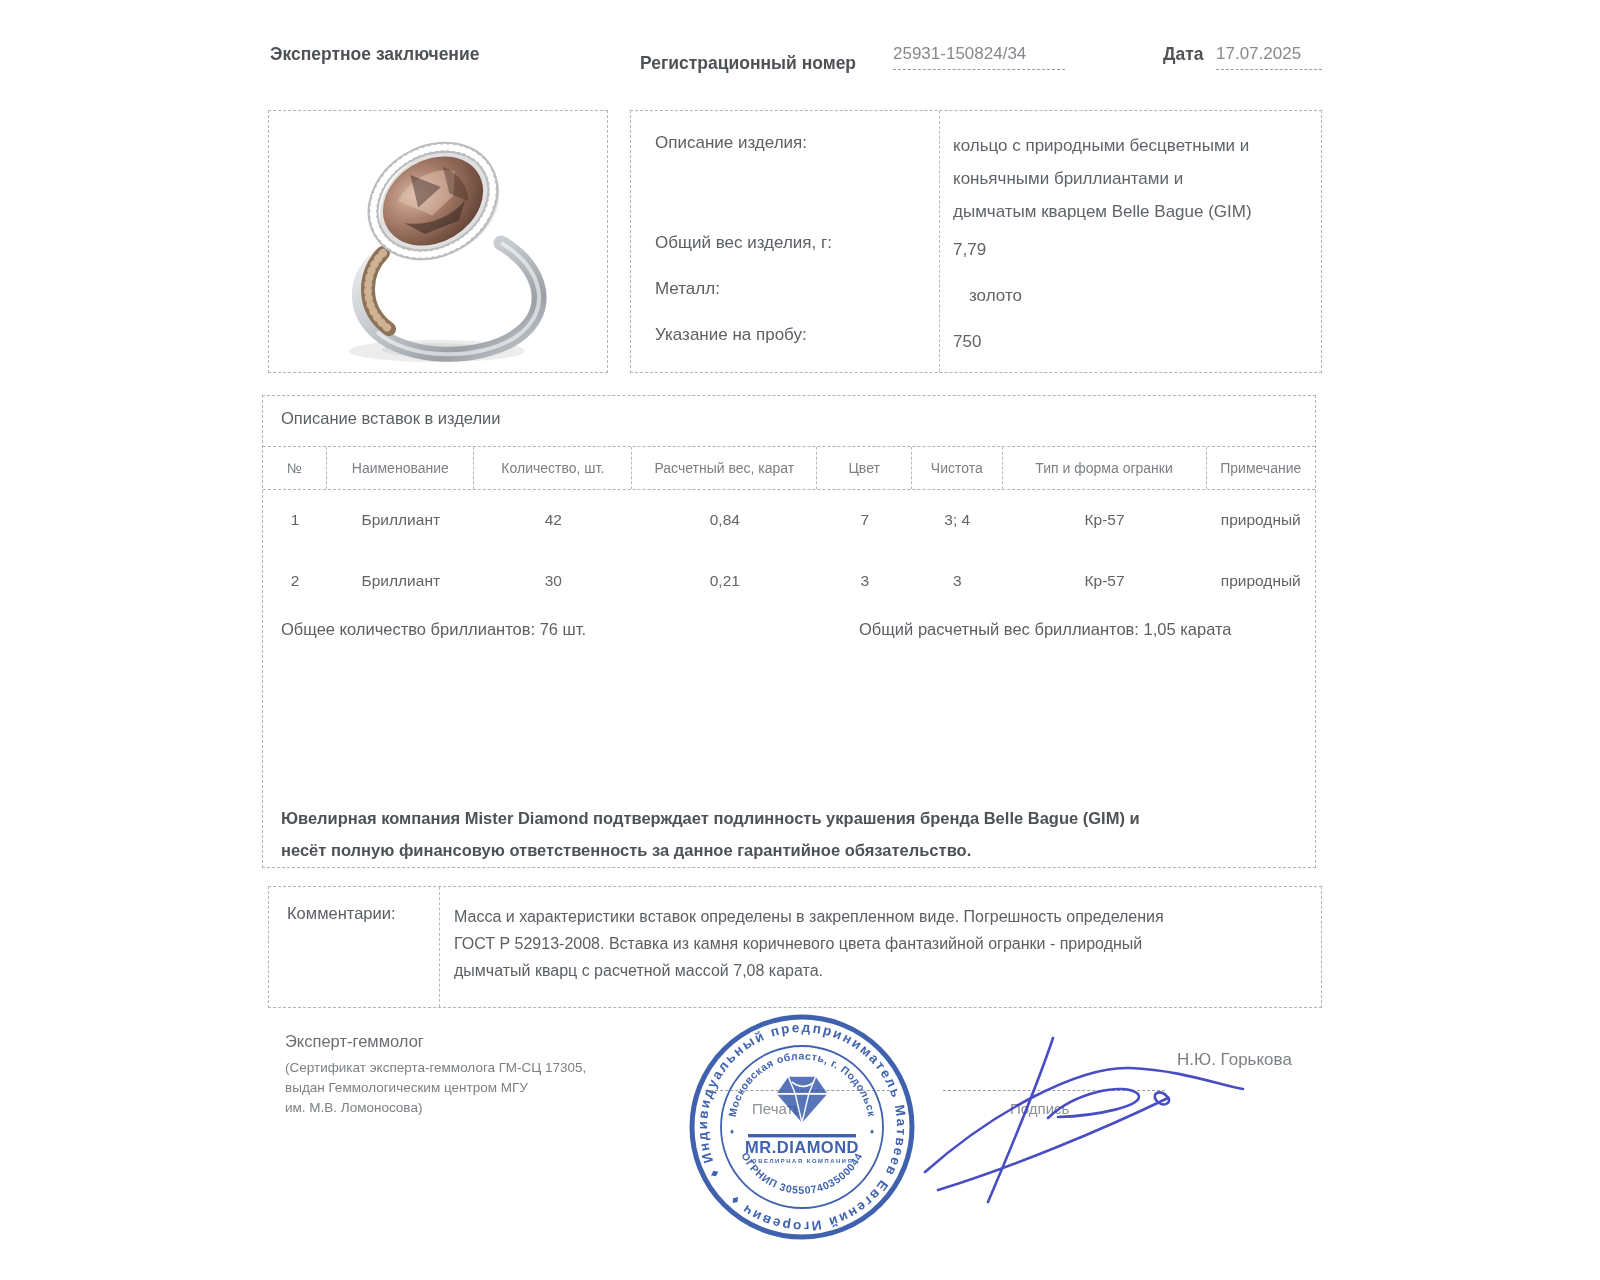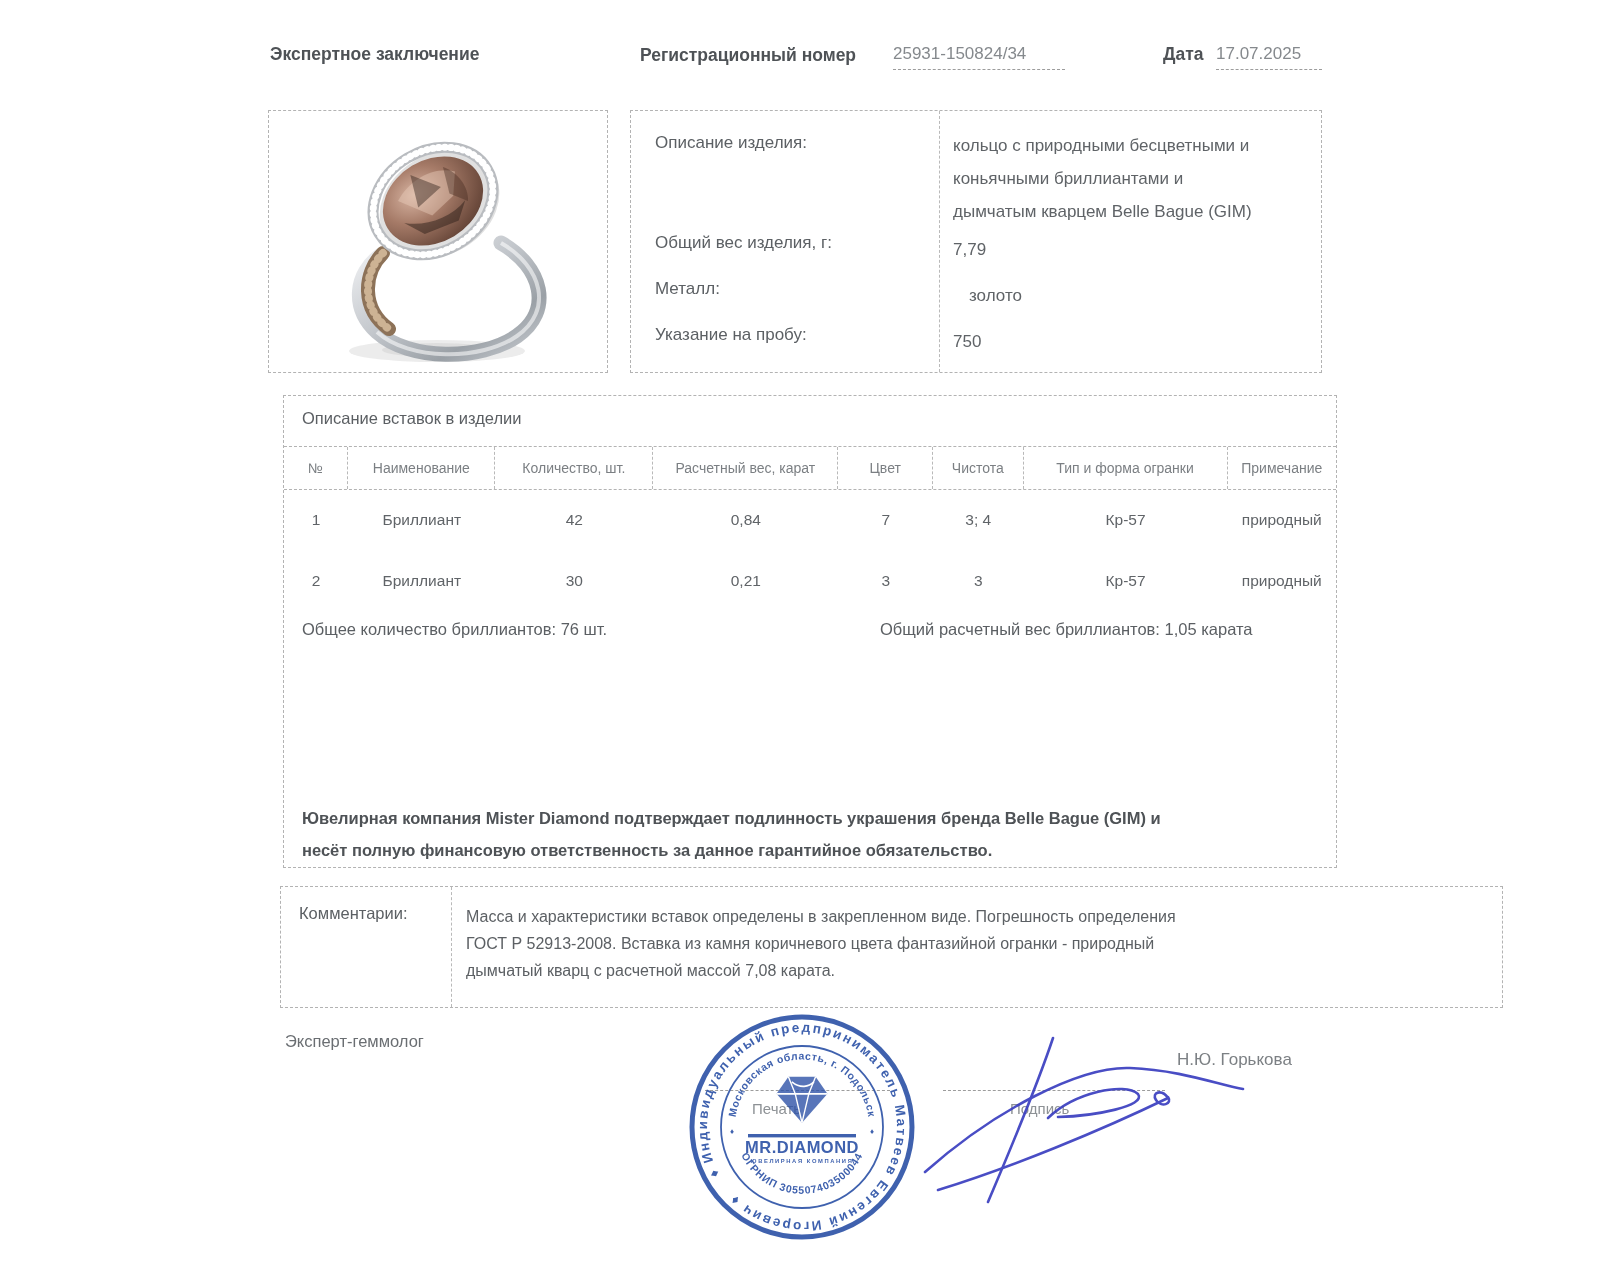--- a/index.html
+++ b/index.html
@@ -47,21 +47,21 @@
   .f-name { font-size:17px; color:#7c8084;text-align:right; }
   .sig-line { border-bottom:1.5px dashed #9c9c9c; height:0; }
   .sig-label { font-size:15px; color:#8d9195; }
 </style>
 </head>
 <body>
 
 <div class="page">
 
   <div class="abs h-bold" style="left:270px; top:44px;">Экспертное заключение</div>
-  <div class="abs h-bold" style="left:640px; top:45px;">Регистрационный номер</div>
+  <div class="abs h-bold" style="left:640px; top:53px;">Регистрационный номер</div>
   <div class="abs h-val dash-under" style="left:893px; top:44px; width:172px;">25931-150824/34</div>
   <div class="abs h-bold" style="left:1163px; top:44px;">Дата</div>
   <div class="abs h-val dash-under" style="left:1216px; top:44px; width:106px;">17.07.2025</div>
 
   <div class="abs dbox" style="left:268px; top:110px; width:340px; height:263px;">
     <svg width="337" height="260" viewBox="0 0 337 260">
       <defs>
         <linearGradient id="silver" x1="0" y1="0" x2="1" y2="1">
           <stop offset="0" stop-color="#f2f3f5"></stop>
           <stop offset="0.45" stop-color="#c2c6cb"></stop>
@@ -107,21 +107,21 @@
     <div class="abs p-val" style="left:322px; top:18px; width:360px;">
       <div>кольцо с природными бесцветными и</div>
       <div>коньячными бриллиантами и</div>
       <div>дымчатым кварцем Belle Bague (GIM)</div>
     </div>
     <div class="abs p-val" style="left:322px; top:122px;">7,79</div>
     <div class="abs p-val" style="left:338px; top:168px;">золото</div>
     <div class="abs p-val" style="left:322px; top:214px;">750</div>
   </div>
 
-  <div class="abs dbox" style="left:283px; top:395px; width:1054px; height:473px;">
+  <div class="abs dbox" style="left:262px; top:395px; width:1054px; height:473px;">
     <div class="abs sec-title" style="left:18px; top:13px;">Описание вставок в изделии</div>
 
     <div class="abs thead-row" style="left:0; top:50px; width:100%; height:44px;">
       <div class="cell c0">№</div>
       <div class="cell c1">Наименование</div>
       <div class="cell c2">Количество, шт.</div>
       <div class="cell c3">Расчетный вес, карат</div>
       <div class="cell c4">Цвет</div>
       <div class="cell c5">Чистота</div>
       <div class="cell c6">Тип и форма огранки</div>
@@ -152,31 +152,36 @@
 
     <div class="abs summary" style="left:18px; top:224px;">Общее количество бриллиантов: 76 шт.</div>
     <div class="abs summary" style="left:596px; top:224px;text-align:right;">Общий расчетный вес бриллиантов: 1,05 карата</div>
 
     <div class="abs statement" style="left:18px; top:406px; width:1020px;">
       <div>Ювелирная компания Mister Diamond подтверждает подлинность украшения бренда Belle Bague (GIM) и</div>
       <div>несёт полную финансовую ответственность за данное гарантийное обязательство.</div>
     </div>
   </div>
 
-  <div class="abs dbox" style="left:280px; top:886px; width:1223px; height:122px;">
+  <div class="abs dbox" style="left:268px; top:886px; width:1054px; height:122px;">
     <div class="abs vdash" style="left:170px; top:0; bottom:0;"></div>
     <div class="abs com-label" style="left:18px; top:17px;">Комментарии:</div>
     <div class="abs" style="left:185px; top:16px;">
       <div class="com-line">Масса и характеристики вставок определены в закрепленном виде. Погрешность определения</div>
       <div class="com-line">ГОСТ Р 52913-2008. Вставка из камня коричневого цвета фантазийной огранки - природный</div>
       <div class="com-line">дымчатый кварц с расчетной массой 7,08 карата.</div>
     </div>
   </div>
 
   <div class="abs f-title" style="left:285px; top:1032px;">Эксперт-геммолог</div>
+  <div class="abs f-cert" style="left:285px; top:1058px;">
+    <div>(Сертификат эксперта-геммолога ГМ-СЦ 17305,</div>
+    <div>выдан Геммологическим центром МГУ</div>
+    <div>им. М.В. Ломоносова)</div>
+  </div>
 
   <div class="abs sig-line" style="left:705px; top:1090px; width:185px;"></div>
   <div class="abs sig-label" style="left:752px; top:1100px;">Печать</div>
   <div class="abs sig-line" style="left:943px; top:1090px; width:222px;"></div>
   <div class="abs sig-label" style="left:1010px; top:1100px;">Подпись</div>
   <div class="abs f-name" style="left:1177px; top:1050px;">Н.Ю. Горькова</div>
 
   <svg class="abs" style="left:688px; top:1013px;" width="228" height="240" viewBox="-114 -114 228 240">
     <defs>
       <path id="outerCircle" d="M -82.3 47.5 A 95 95 0 0 1 82.3 -47.5 A 95 95 0 0 1 -82.3 47.5"></path>

